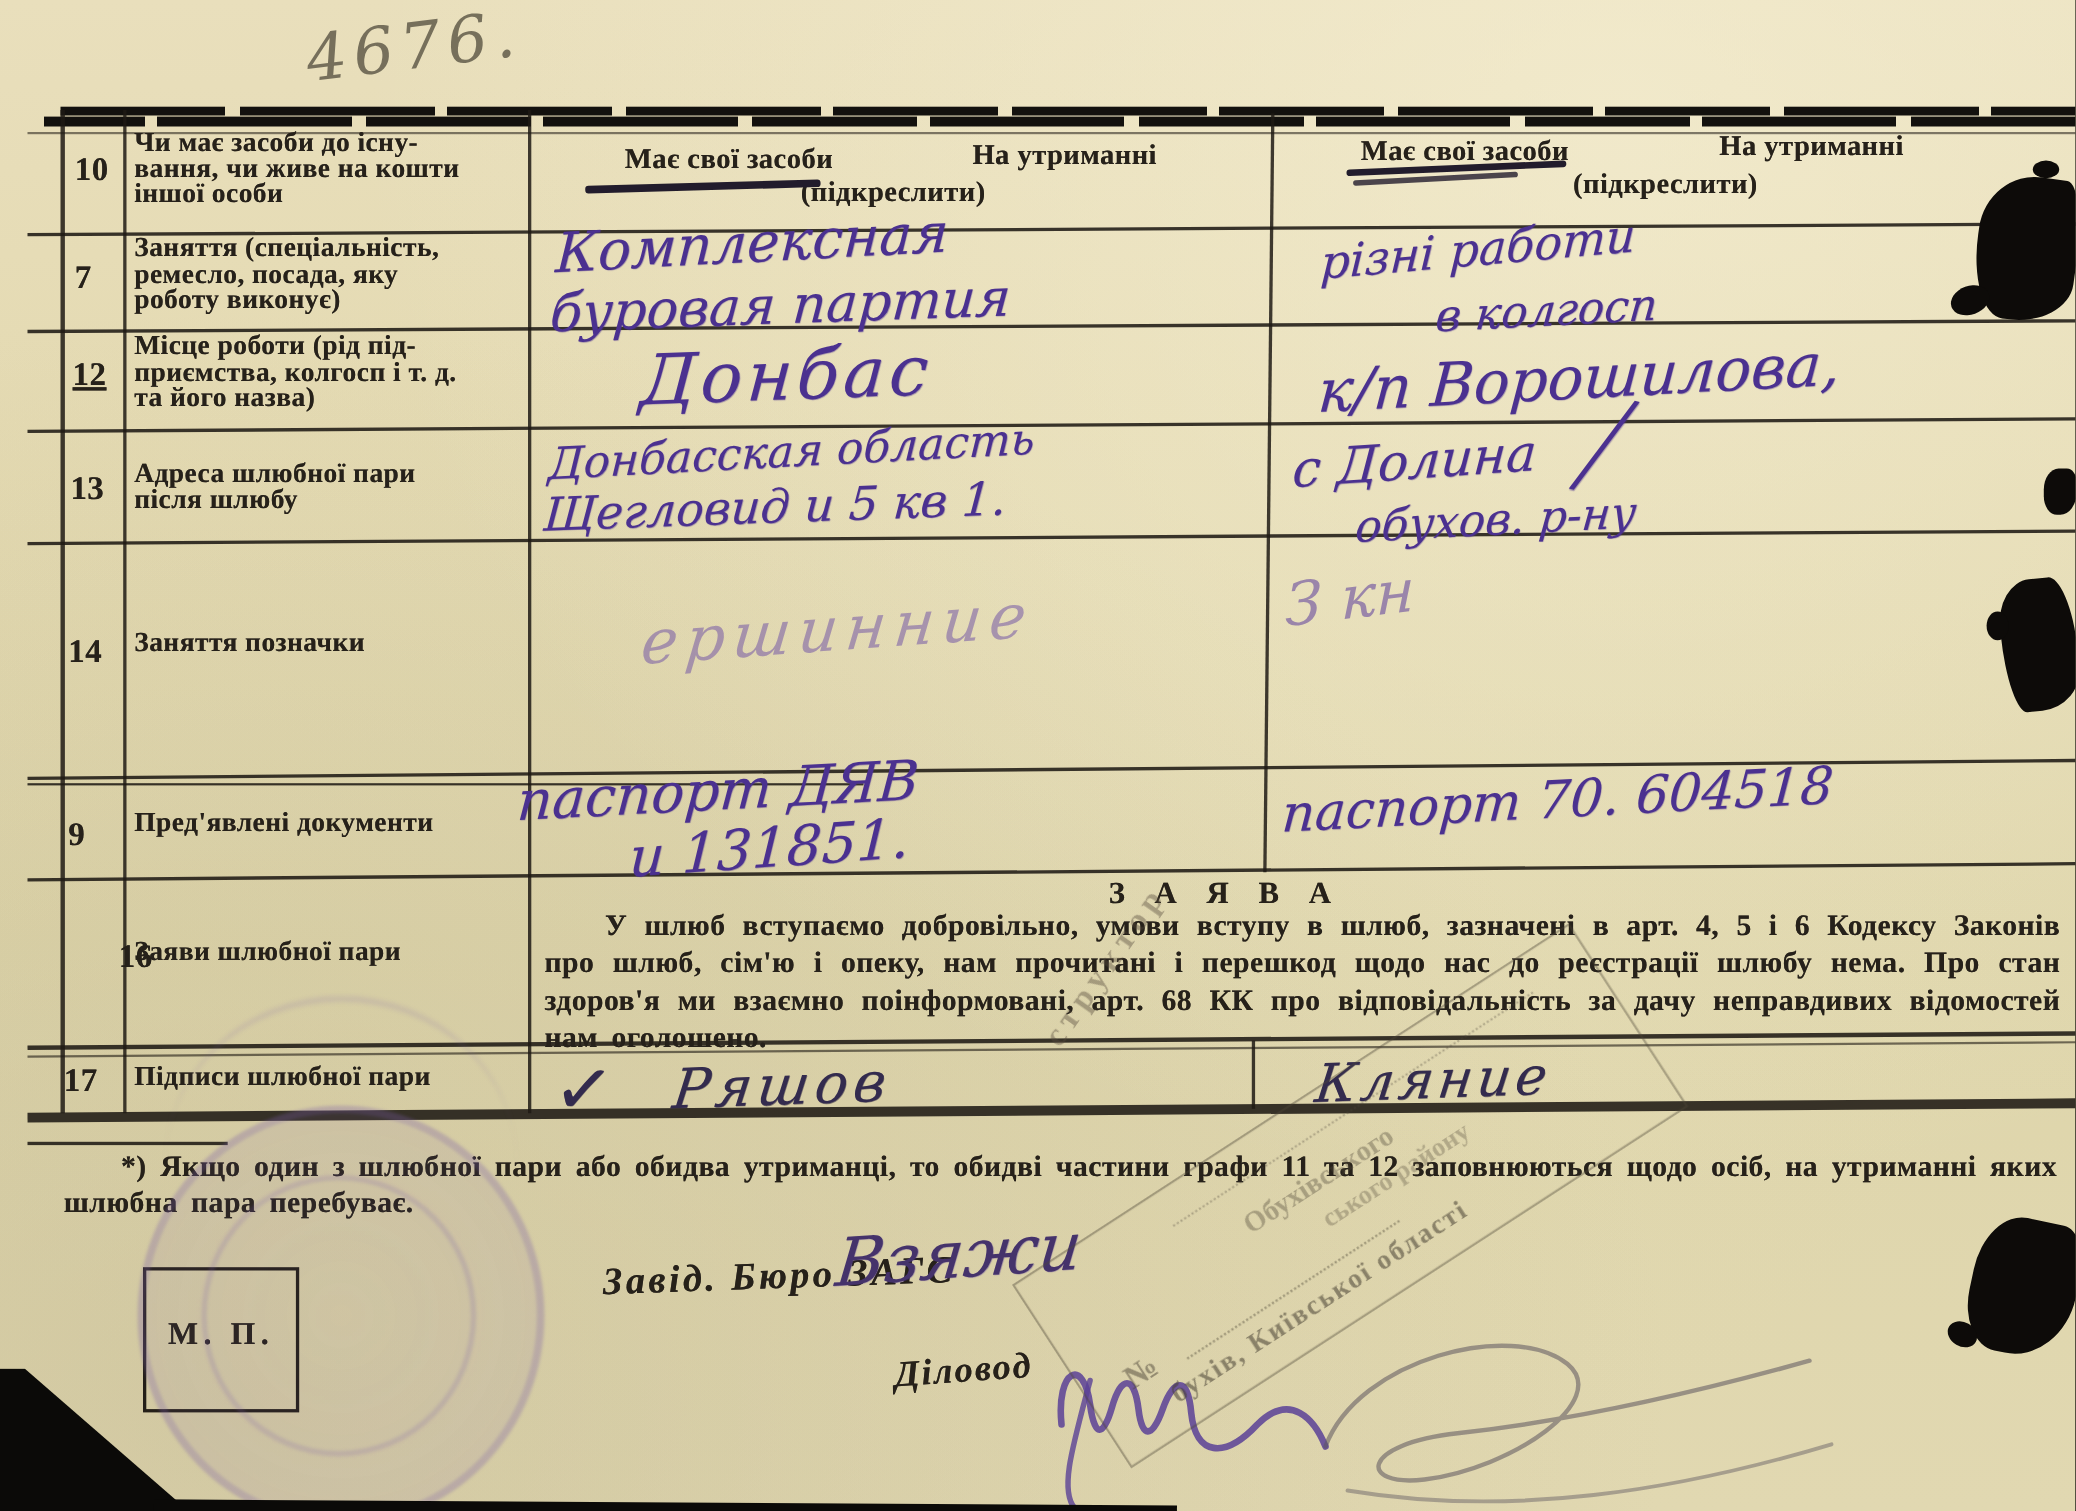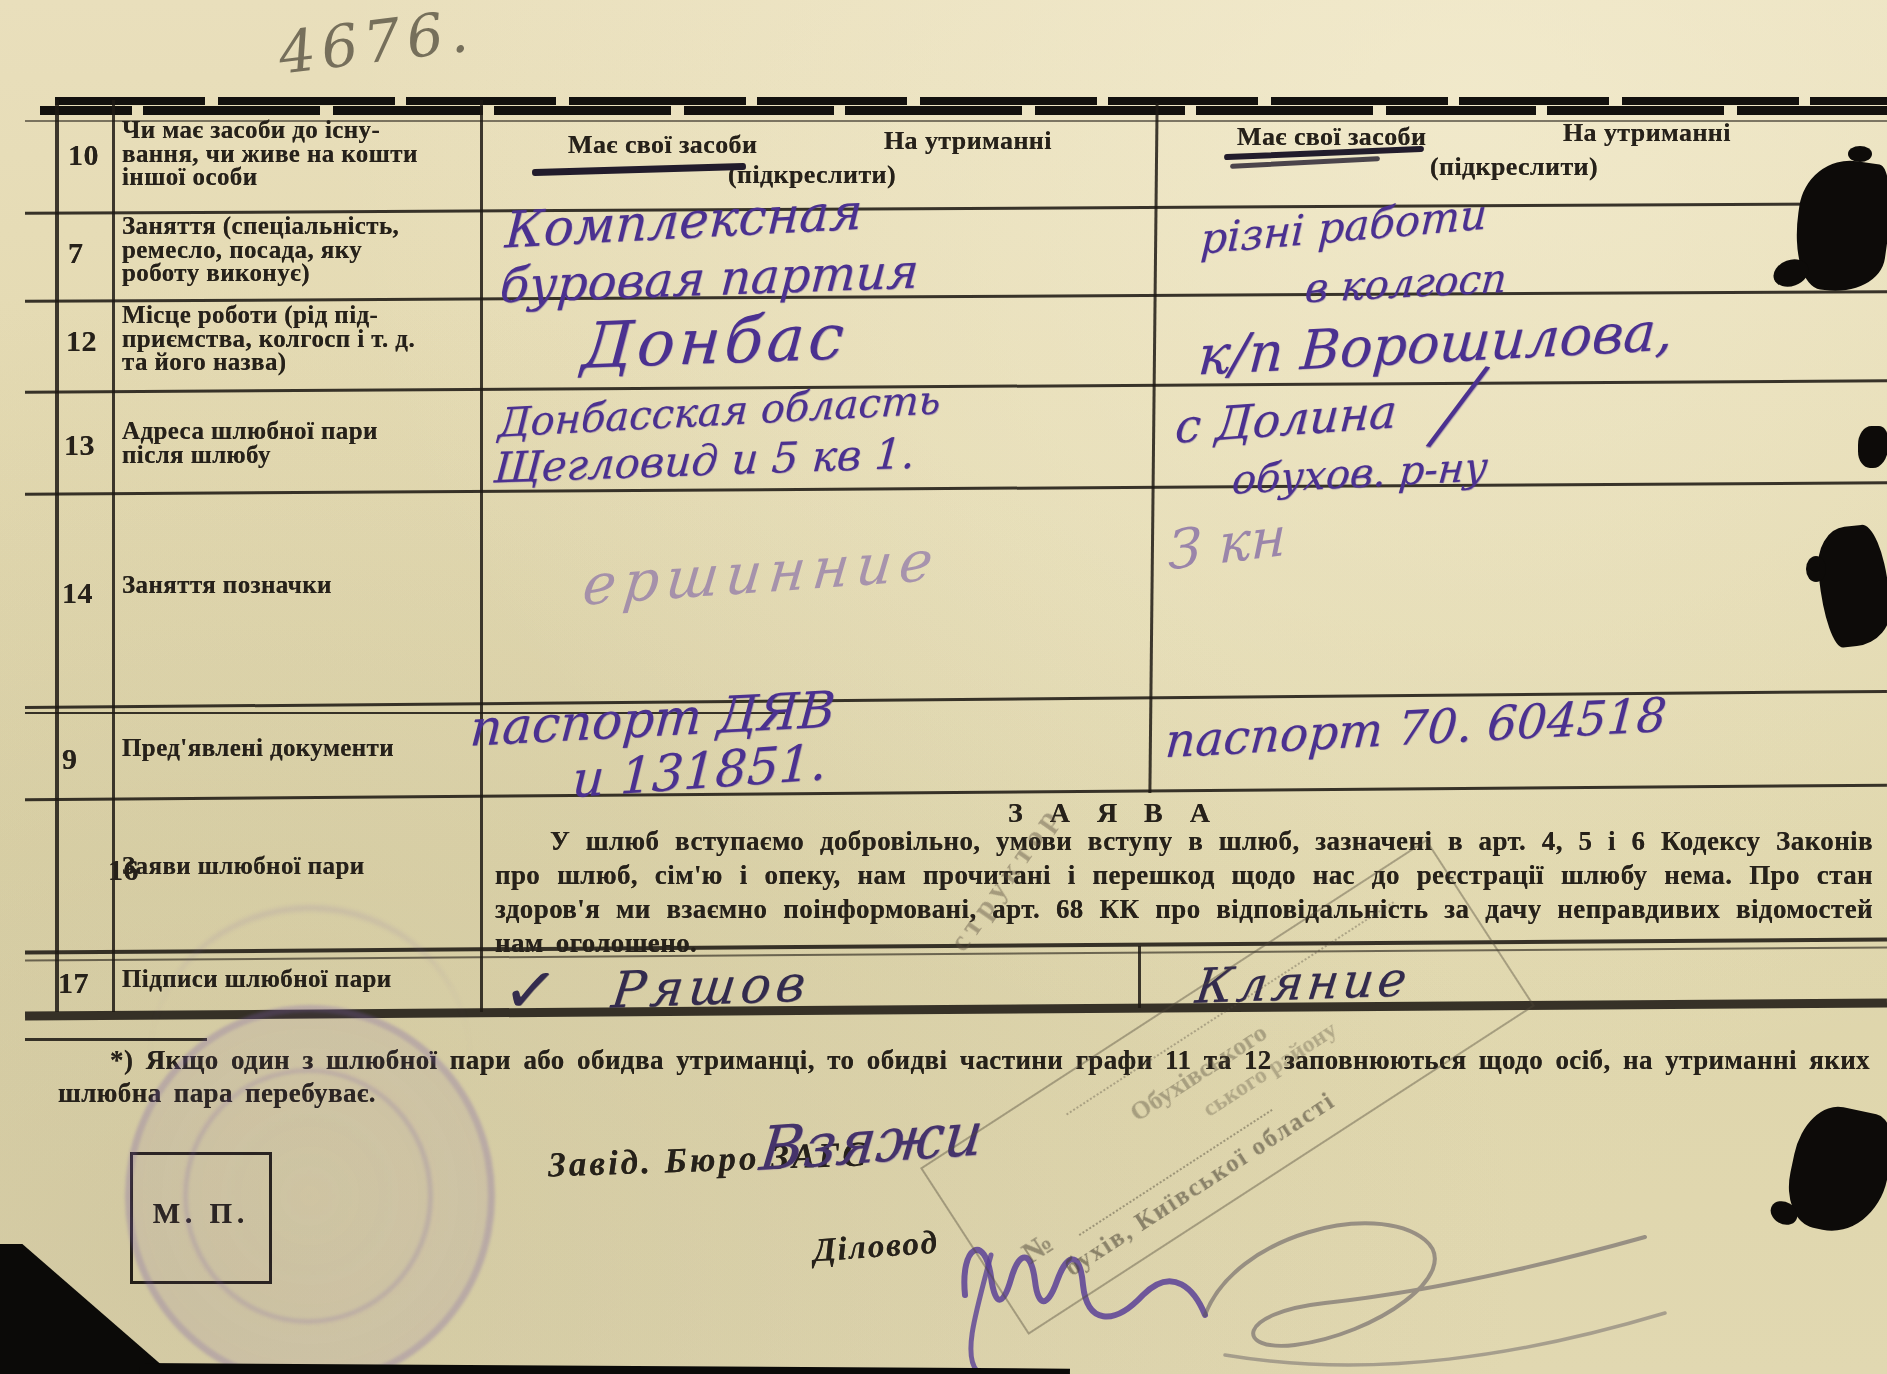--- a/index.html
+++ b/index.html
@@ -56,21 +56,21 @@
     <div class="abs hline" style="left:25px;top:1005px;width:1862px;height:9px;transform:rotate(-.4deg);"></div>
 
     <div class="abs vline" style="left:55px;top:100px;height:912px;width:4px;"></div>
     <div class="abs vline" style="left:112px;top:100px;height:912px;"></div>
     <div class="abs vline" style="left:480px;top:100px;height:912px;"></div>
     <div class="abs vline" style="left:1152px;top:103px;height:690px;transform:rotate(.6deg);width:2.5px;"></div>
     <div class="abs vline" style="left:1138px;top:946px;height:62px;width:2.5px;"></div>
 
     <div class="abs print num" style="left:68px;top:138px;">10</div>
     <div class="abs print num" style="left:68px;top:236px;">7</div>
-    <div class="abs print num" style="left:66px;top:324px;">12</div>
+    <div class="abs print num" style="left:66px;top:324px;text-decoration:underline;">12</div>
     <div class="abs print num" style="left:64px;top:428px;">13</div>
     <div class="abs print num" style="left:62px;top:576px;">14</div>
     <div class="abs print num" style="left:62px;top:742px;">9</div>
     <div class="abs print num" style="left:60px;top:853px;padding-left:48px;">16</div>
     <div class="abs print num" style="left:58px;top:966px;">17</div>
 
     <div class="abs print label" style="left:122px;top:118px;width:352px;">Чи має засоби до існу-
 вання, чи живе на кошти
 іншої особи</div>
     <div class="abs print label" style="left:122px;top:214px;width:352px;">Заняття (спеціальність,

